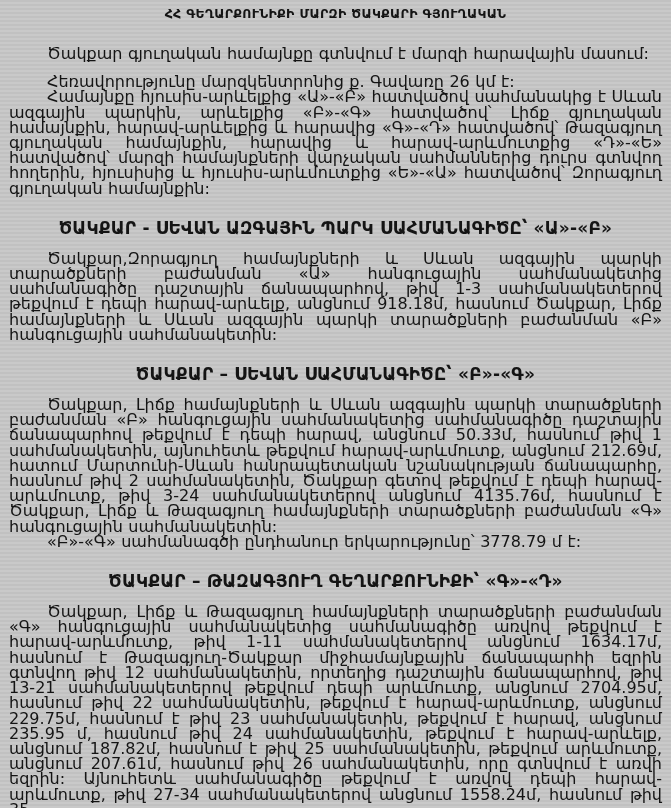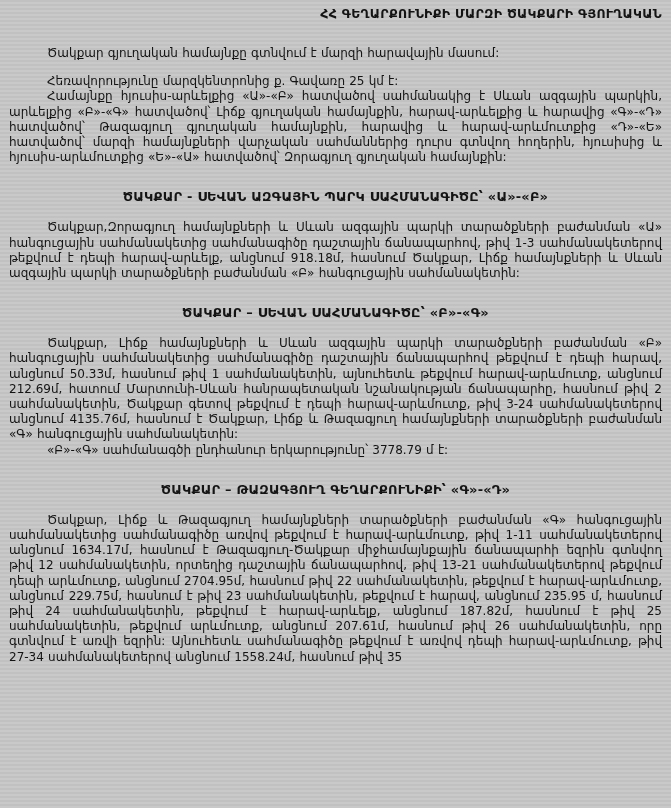--- a/index.html
+++ b/index.html
@@ -17,58 +17,58 @@
   .page {
     box-sizing: border-box;
     width: 671px;
     height: 808px;
     padding: 6px 9px 0 9px;
     background:
       repeating-linear-gradient(0deg, rgba(255,255,255,0.04) 0 2px, rgba(0,0,0,0.03) 2px 4px),
       #c7c7c7;
   }
   .doc-title {
-    text-align: right;
+    text-align: center;
     font-weight: bold;
     font-size: 12.5px;
     line-height: 16px;
     letter-spacing: 0.3px;
     margin-bottom: 24px;
   }
   .para {
     margin: 0;
-    font-size: 12px;
+    font-size: 16px;
     line-height: 15.2px;
     text-align: justify;
     text-indent: 38px;
     word-spacing: 0.4px;
   }
   .gap-after {
     margin-bottom: 13px;
   }
   .section-heading {
     text-align: center;
     font-weight: bold;
-    font-size: 13px;
+    font-size: 17px;
     line-height: 16px;
     letter-spacing: 0.2px;
     margin: 24px 0 15px 0;
   }
 </style>
 </head>
 <body>
 
 <div class="page">
 
   <div class="doc-title">
     <div>ՀՀ ԳԵՂԱՐՔՈՒՆԻՔԻ ՄԱՐԶԻ ԾԱԿՔԱՐԻ ԳՅՈՒՂԱԿԱՆ</div>
   </div>
 
   <p class="para gap-after">Ծակքար գյուղական համայնքը գտնվում է մարզի հարավային մասում:</p>
-  <p class="para">Հեռավորությունը մարզկենտրոնից ք. Գավառը 25 կմ է:</p>
+  <p class="para">Հեռավորությունը մարզկենտրոնից ք. Գավառը 26 կմ է:</p>
   <p class="para">Համայնքը հյուսիս-արևելքից «Ա»-«Բ» հատվածով սահմանակից է Սևան ազգային պարկին, արևելքից «Բ»-«Գ» հատվածով՝ Լիճք գյուղական համայնքին, հարավ-արևելքից և հարավից «Գ»-«Դ» հատվածով՝ Թազագյուղ գյուղական համայնքին, հարավից և հարավ-արևմուտքից «Դ»-«Ե» հատվածով՝ մարզի համայնքների վարչական սահմաններից դուրս գտնվող հողերին, հյուսիսից և հյուսիս-արևմուտքից «Ե»-«Ա» հատվածով՝ Զորագյուղ գյուղական համայնքին:</p>
 
   <h2 class="section-heading">ԾԱԿՔԱՐ - ՍԵՎԱՆ ԱԶԳԱՅԻՆ ՊԱՐԿ ՍԱՀՄԱՆԱԳԻԾԸ՝ «Ա»-«Բ»</h2>
   <p class="para">Ծակքար,Զորագյուղ համայնքների և Սևան ազգային պարկի տարածքների բաժանման «Ա» հանգուցային սահմանակետից սահմանագիծը դաշտային ճանապարհով, թիվ 1-3 սահմանակետերով թեքվում է դեպի հարավ-արևելք, անցնում 918.18մ, հասնում Ծակքար, Լիճք համայնքների և Սևան ազգային պարկի տարածքների բաժանման «Բ» հանգուցային սահմանակետին:</p>
 
   <h2 class="section-heading">ԾԱԿՔԱՐ – ՍԵՎԱՆ ՍԱՀՄԱՆԱԳԻԾԸ՝ «Բ»-«Գ»</h2>
   <p class="para">Ծակքար, Լիճք համայնքների և Սևան ազգային պարկի տարածքների բաժանման «Բ» հանգուցային սահմանակետից սահմանագիծը դաշտային ճանապարհով թեքվում է դեպի հարավ, անցնում 50.33մ, հասնում թիվ 1 սահմանակետին, այնուհետև թեքվում հարավ-արևմուտք, անցնում 212.69մ, հատում Մարտունի-Սևան հանրապետական նշանակության ճանապարհը, հասնում թիվ 2 սահմանակետին, Ծակքար գետով թեքվում է դեպի հարավ-արևմուտք, թիվ 3-24 սահմանակետերով անցնում 4135.76մ, հասնում է Ծակքար, Լիճք և Թազագյուղ համայնքների տարածքների բաժանման «Գ» հանգուցային սահմանակետին:</p>
   <p class="para">«Բ»-«Գ» սահմանագծի ընդհանուր երկարությունը՝ 3778.79 մ է:</p>
 
   <h2 class="section-heading">ԾԱԿՔԱՐ – ԹԱԶԱԳՅՈՒՂ ԳԵՂԱՐՔՈՒՆԻՔԻ՝ «Գ»-«Դ»</h2>

